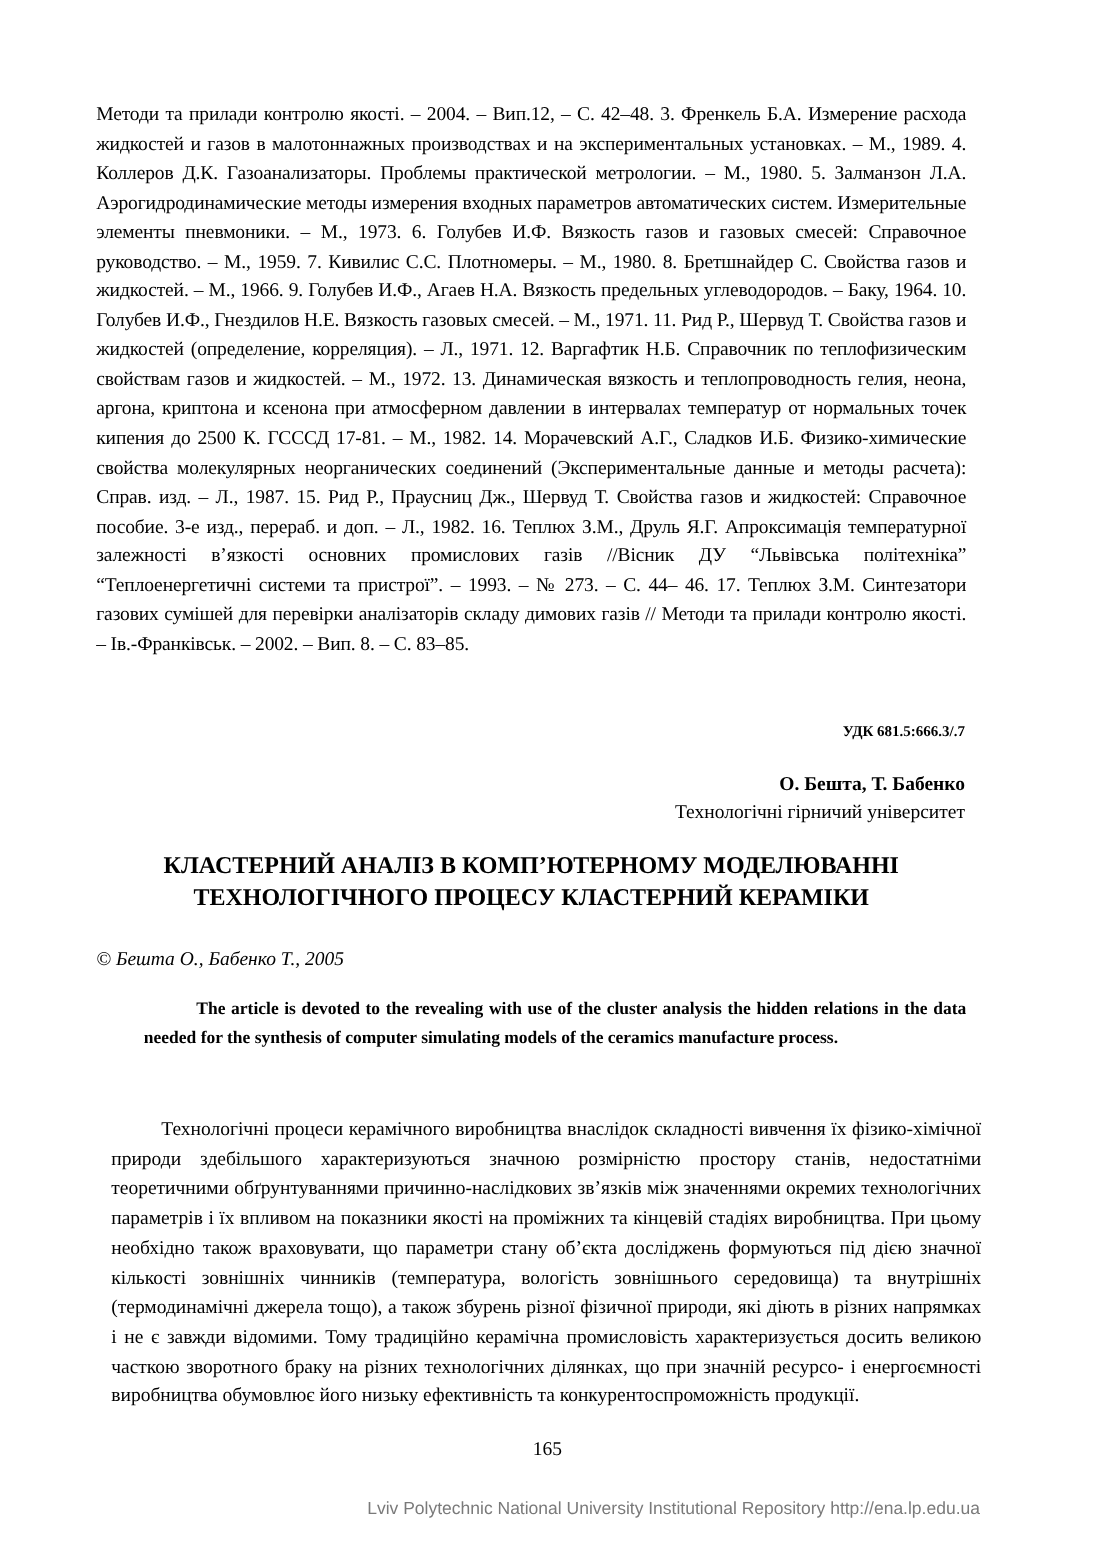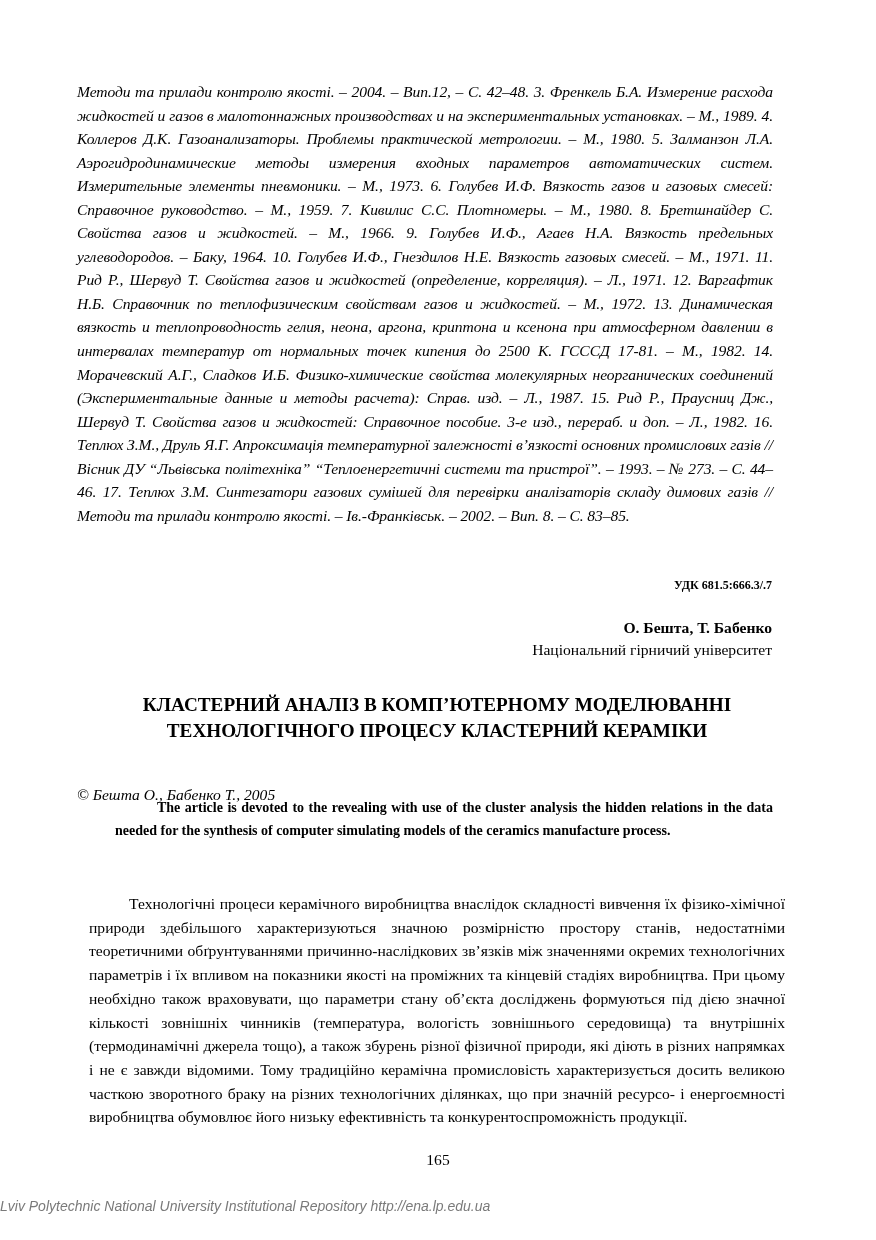--- a/index.html
+++ b/index.html
@@ -19,21 +19,20 @@
       position: absolute;
       left: 0; top: 0;
       width: 876px;
       height: 1240px;
     }
     .refs {
       position: absolute;
       left: 77px;
       top: 80px;
       width: 696px;
-      font-style: italic;
       font-size: 15.6px;
       line-height: 23.55px;
       text-align: justify;
       margin: 0;
       letter-spacing: -0.1px;
     }
     .udk {
       position: absolute;
       right: 104px;
       top: 574px;
@@ -58,26 +57,26 @@
     }
     .title {
       position: absolute;
       left: 77px;
       top: 680px;
       width: 696px;
       text-align: center;
       font-weight: bold;
       font-size: 19.2px;
       line-height: 26px;
-      margin: 12px;
+      margin: 0;
     }
     .copyright {
       position: absolute;
       left: 77px;
-      top: 784px;
+      top: 757px;
       font-style: italic;
       font-size: 15.6px;
       line-height: 22px;
       text-align: center;
     }
     .abstract {
       position: absolute;
       left: 115px;
       top: 797px;
       width: 658px;
@@ -106,39 +105,38 @@
       top: 1150px;
       text-align: center;
       font-size: 15.6px;
       line-height: 20px;
     }
     .footer {
       position: absolute;
       left: 0;
       width: 784px;
       top: 1196px;
-      text-align: left;
+      text-align: right;
       font-family: "Liberation Sans", "DejaVu Sans", sans-serif;
       font-size: 14px;
       color: #7a7a7a;
       line-height: 20px;
-      font-style: italic;
     }
   </style>
 </head>
 <body>
 
 <div class="page">
 
   <p class="refs">Методи та прилади контролю якості. – 2004. – Вип.12, – С. 42–48. 3. Френкель Б.А. Измерение расхода жидкостей и газов в малотоннажных производствах и на экспериментальных установках. – М., 1989. 4. Коллеров Д.К. Газоанализаторы. Проблемы практической метрологии. – М., 1980. 5. Залманзон Л.А. Аэрогидродинамические методы измерения входных параметров автоматических систем. Измерительные элементы пневмоники. – М., 1973. 6. Голубев И.Ф. Вязкость газов и газовых смесей: Справочное руководство. – М., 1959. 7. Кивилис С.С. Плотномеры. – М., 1980. 8. Бретшнайдер С. Свойства газов и жидкостей. – М., 1966. 9. Голубев И.Ф., Агаев Н.А. Вязкость предельных углеводородов. – Баку, 1964. 10. Голубев И.Ф., Гнездилов Н.Е. Вязкость газовых смесей. – М., 1971. 11. Рид Р., Шервуд Т. Свойства газов и жидкостей (определение, корреляция). – Л., 1971. 12. Варгафтик Н.Б. Справочник по теплофизическим свойствам газов и жидкостей. – М., 1972. 13. Динамическая вязкость и теплопроводность гелия, неона, аргона, криптона и ксенона при атмосферном давлении в интервалах температур от нормальных точек кипения до 2500 К. ГСССД 17-81. – М., 1982. 14. Морачевский А.Г., Сладков И.Б. Физико-химические свойства молекулярных неорганических соединений (Экспериментальные данные и методы расчета): Справ. изд. – Л., 1987. 15. Рид Р., Праусниц Дж., Шервуд Т. Свойства газов и жидкостей: Справочное пособие. 3-е изд., перераб. и доп. – Л., 1982. 16. Теплюх З.М., Друль Я.Г. Апроксимація температурної залежності в’язкості основних промислових газів //Вісник ДУ “Львівська політехніка” “Теплоенергетичні системи та пристрої”. – 1993. – № 273. –  С. 44– 46. 17. Теплюх З.М. Синтезатори газових сумішей для перевірки аналізаторів складу димових газів // Методи та прилади контролю якості. – Ів.-Франківськ. – 2002. – Вип. 8. – С. 83–85.</p>
 
   <div class="udk">УДК 681.5:666.3/.7</div>
 
   <div class="authors">О. Бешта, Т. Бабенко</div>
-  <div class="affiliation">Національний гірничий університет</div>
+  <div class="affiliation">Технологічні гірничий університет</div>
 
   <h1 class="title">
     <span>КЛАСТЕРНИЙ АНАЛІЗ В КОМП’ЮТЕРНОМУ МОДЕЛЮВАННІ</span><br>
     <span>ТЕХНОЛОГІЧНОГО ПРОЦЕСУ КЛАСТЕРНИЙ КЕРАМІКИ</span>
   </h1>
 
   <div class="copyright">© Бешта О., Бабенко Т., 2005</div>
 
   <p class="abstract">The article is devoted to the revealing with use of the cluster analysis the hidden relations in the data needed for the synthesis of computer simulating models of the ceramics manufacture process.</p>
 

